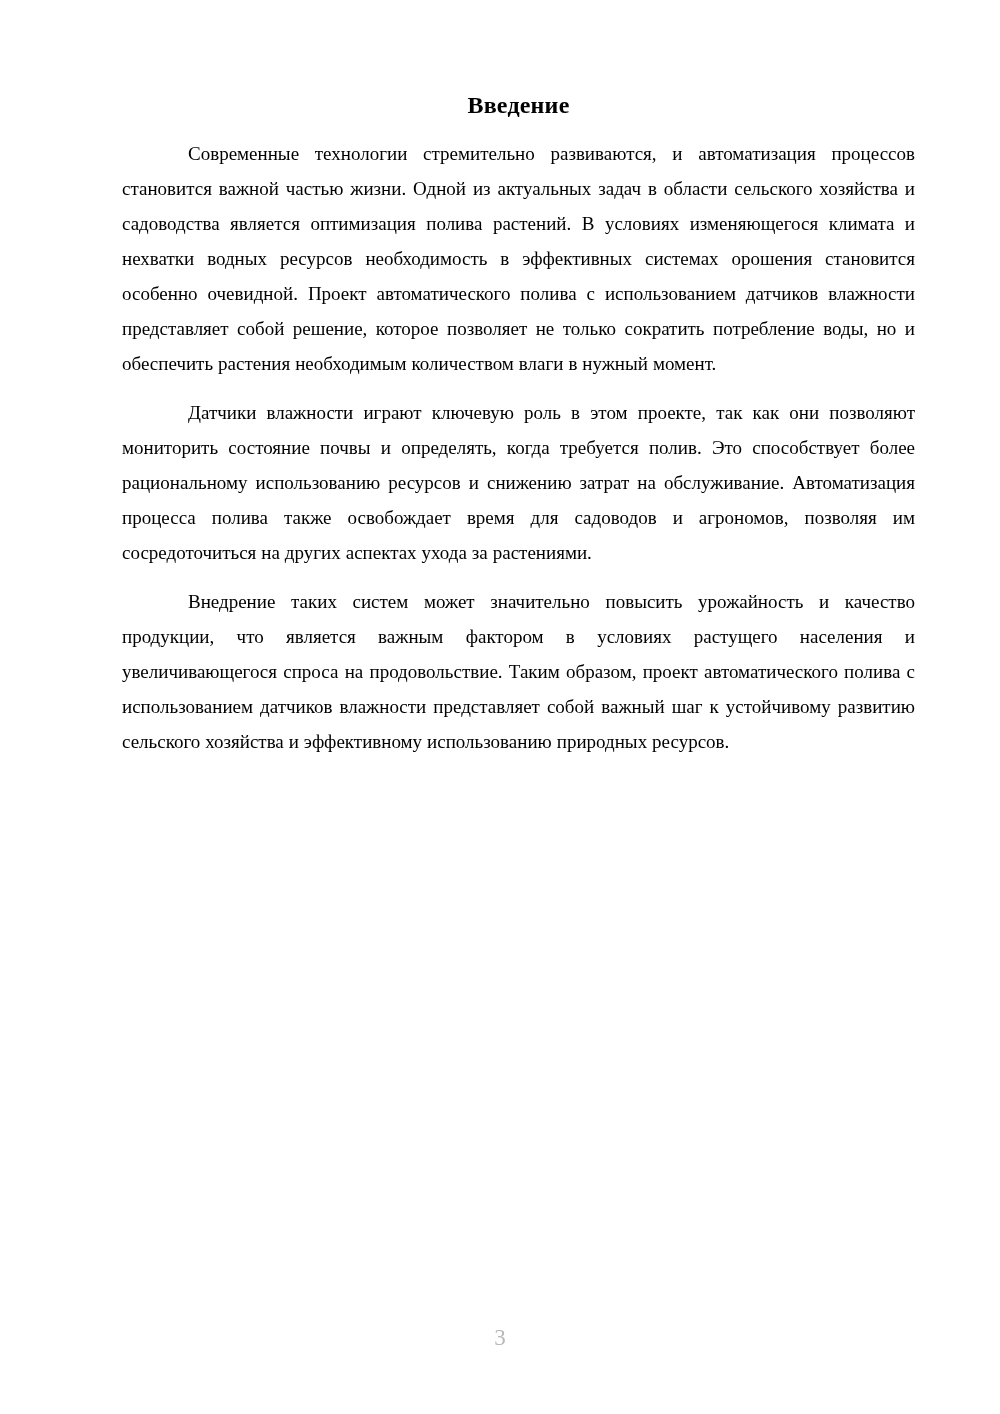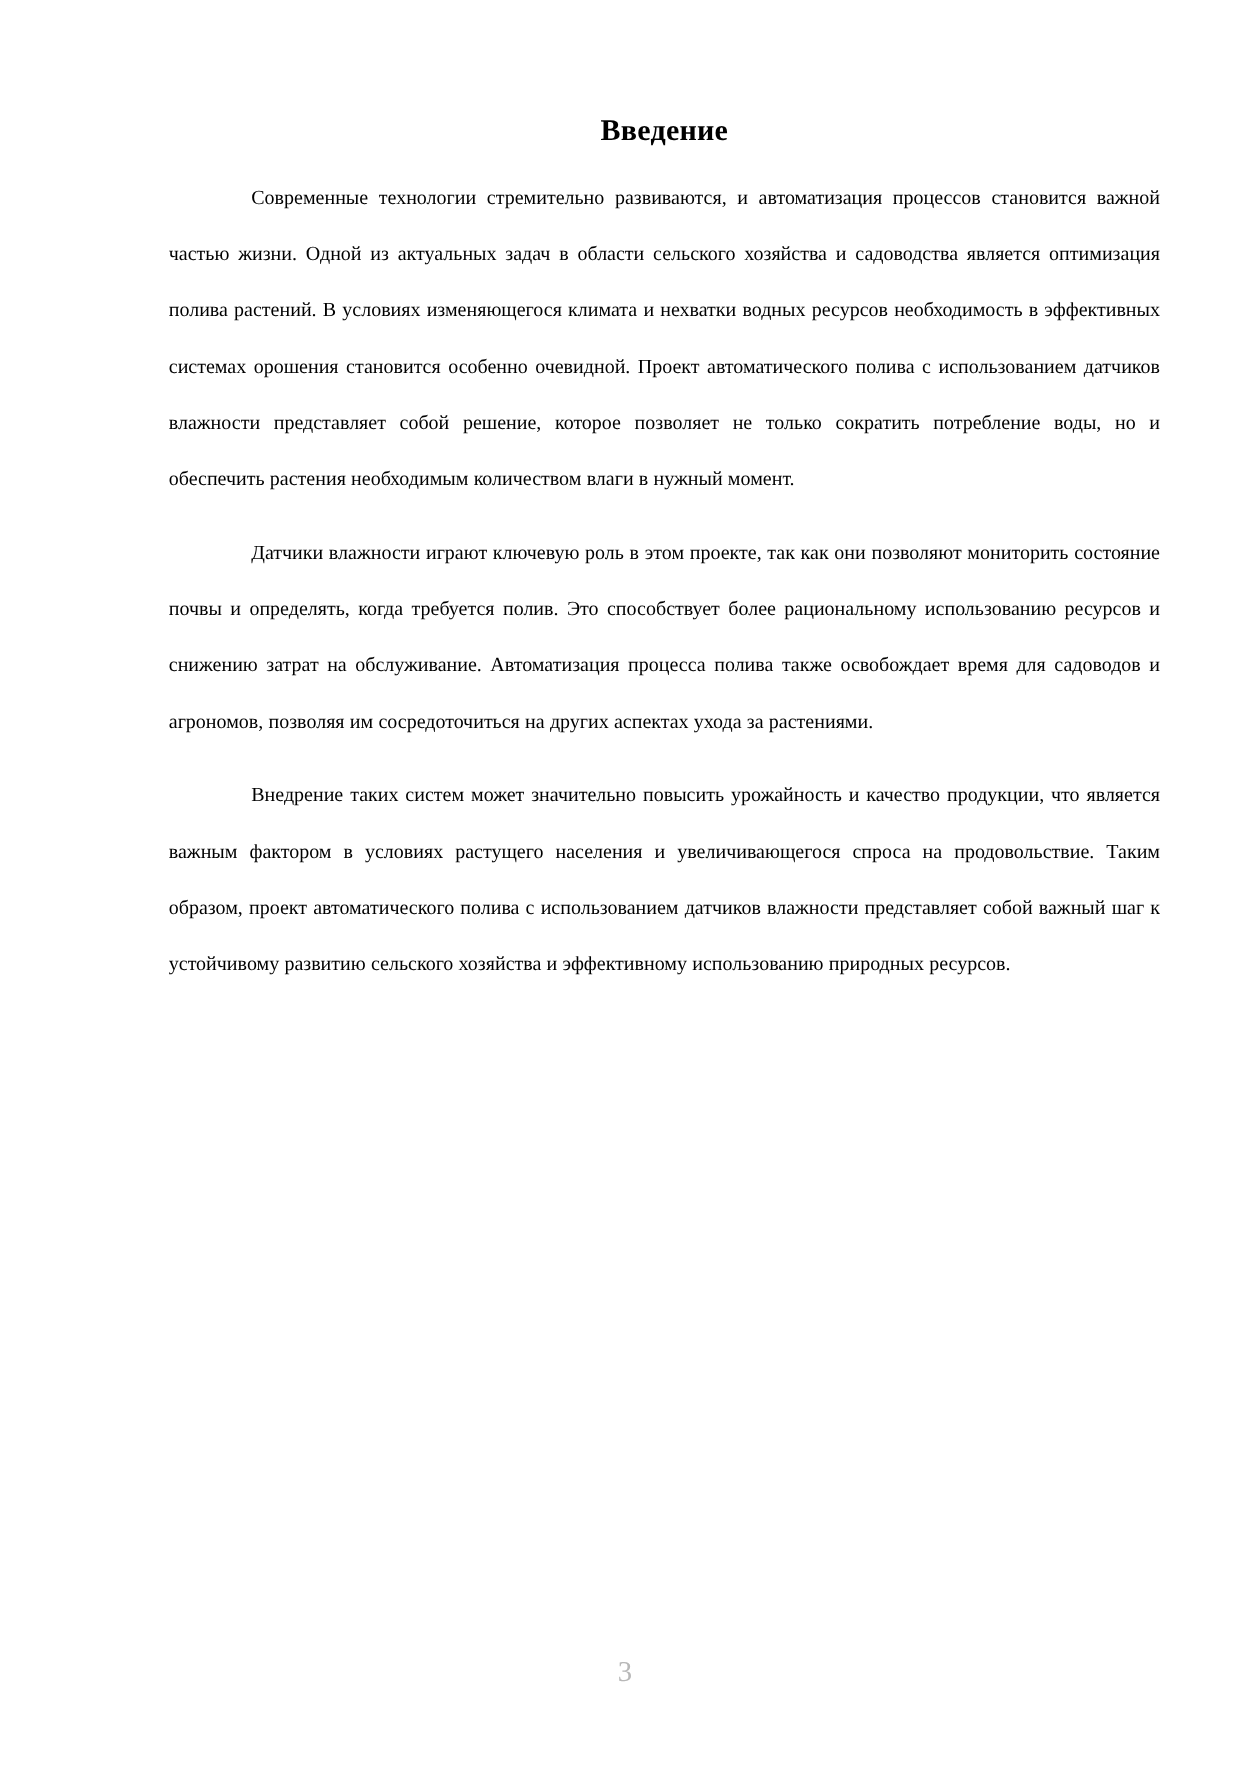--- a/index.html
+++ b/index.html
@@ -16,37 +16,37 @@
     background: #ffffff;
     margin: 0 auto;
     overflow: hidden;
     font-family: "Liberation Serif", "DejaVu Serif", serif;
     color: #000000;
     box-sizing: border-box;
   }
 
   .content {
     position: absolute;
-    left: 135px;
+    left: 122px;
     top: 90px;
     width: 793px;
   }
 
   .doc-title {
     font-size: 24px;
     font-weight: bold;
     text-align: center;
     line-height: 1.25;
     margin: 0 0 16px 0;
     letter-spacing: 0.2px;
   }
 
   .body-paragraph {
-    font-size: 16px;
-    line-height: 45px;
+    font-size: 19px;
+    line-height: 35px;
     text-align: justify;
     text-justify: inter-word;
     text-indent: 66px;
     margin: 0 0 14px 0;
     hyphens: none;
     word-spacing: 0.2px;
     font-family: Liberation Serif, serif;
   }
 
   .body-paragraph:last-of-type {

